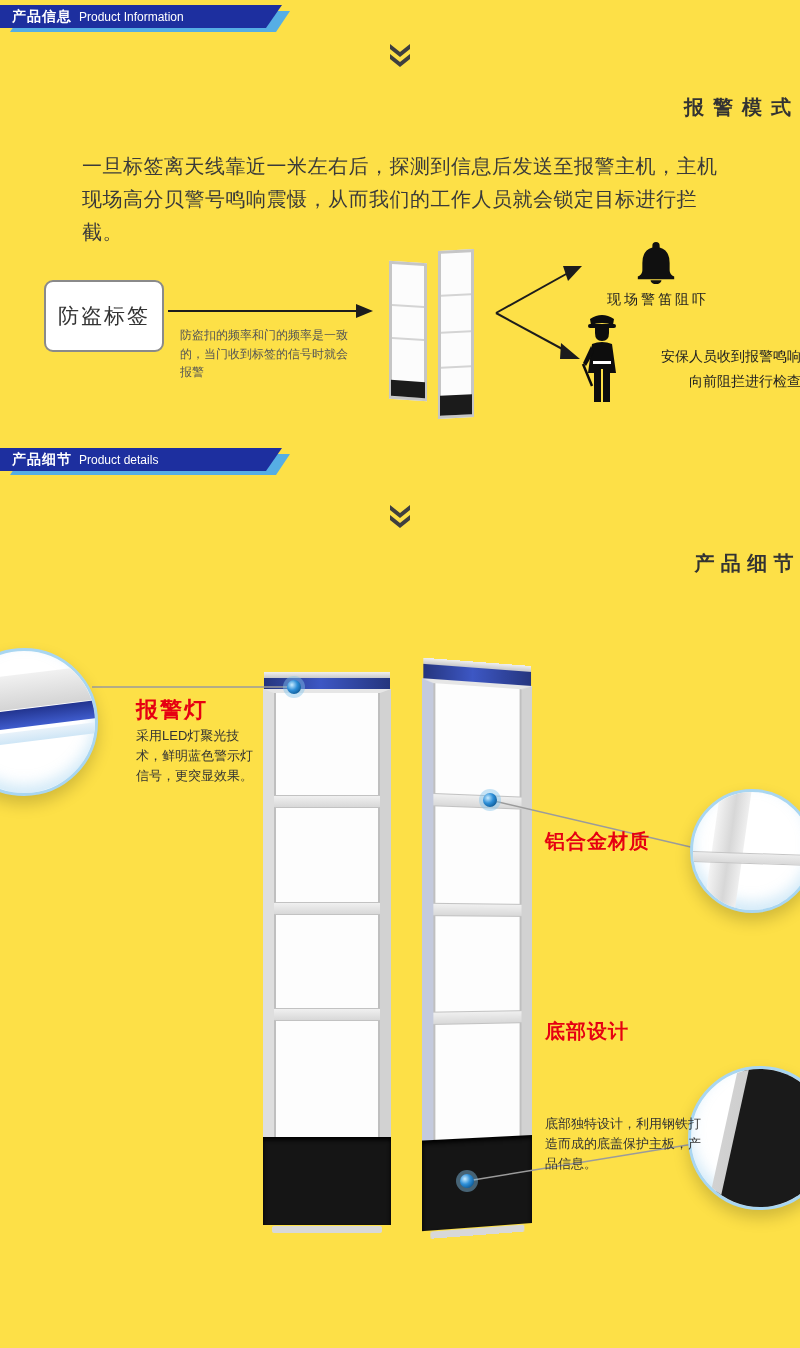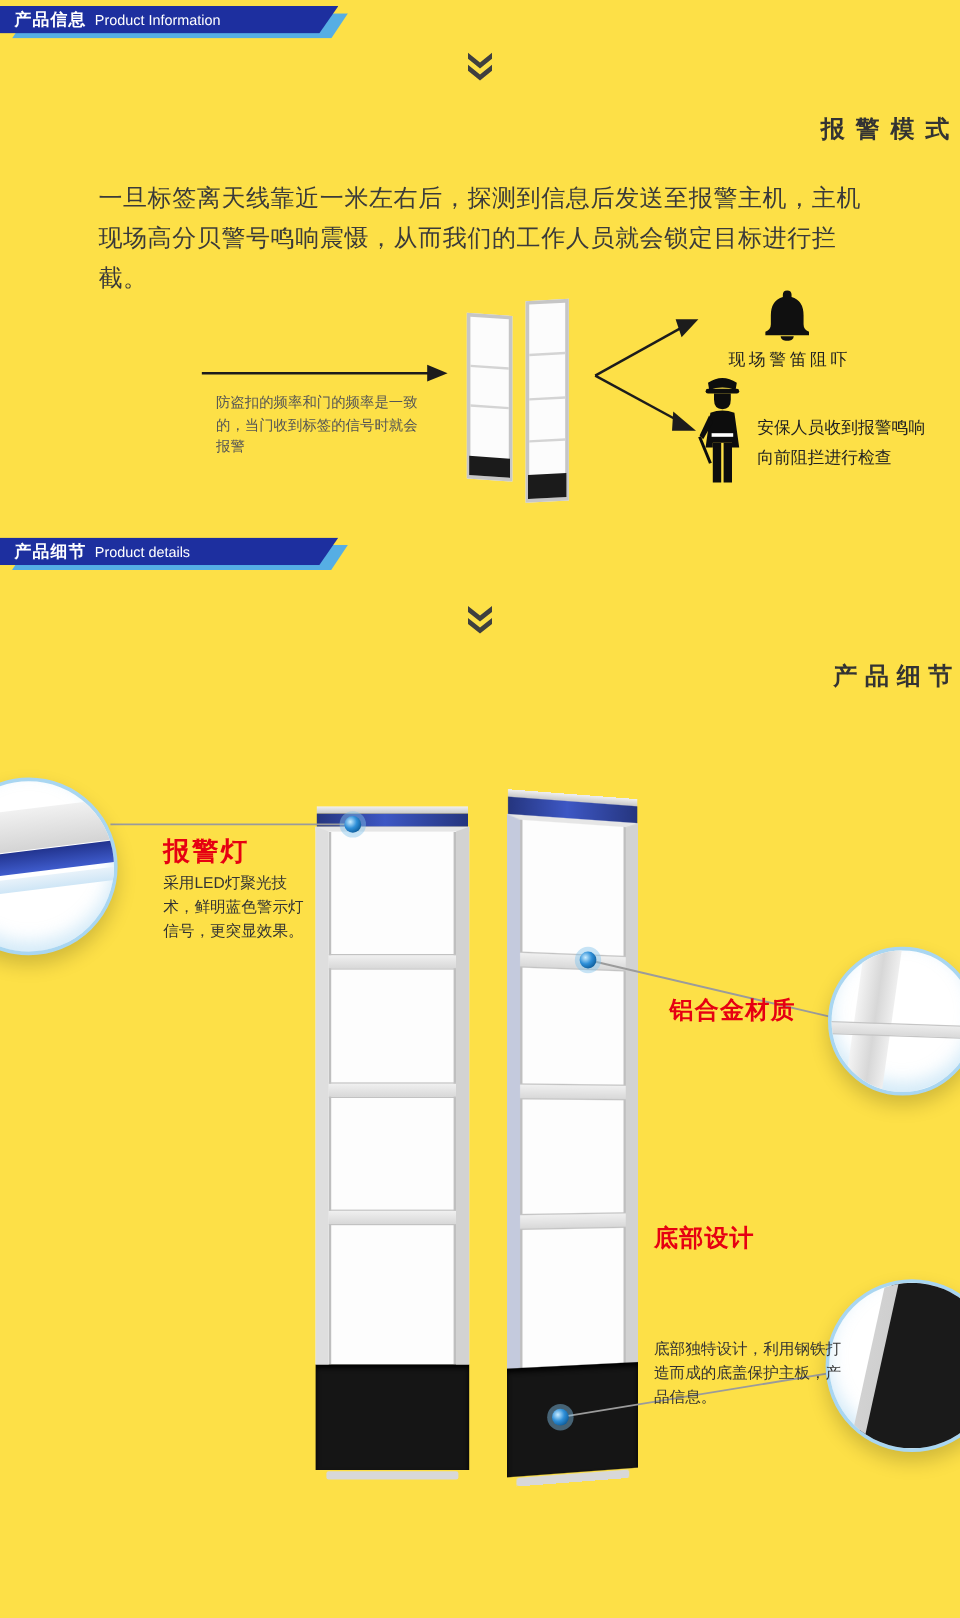--- a/index.html
+++ b/index.html
@@ -39,21 +39,21 @@
   .mp-left  { left:3px; top:12px; width:38px; height:138px; transform:skewY(4deg); }
   .mp-right { left:52px; top:0; width:36px; height:168px; transform:skewY(-3deg); }
   .mp-line { position:absolute; left:0; right:0; height:2px; background:#d4d4d4; }
   .mp-base { position:absolute; left:-1px; right:-1px; bottom:0; background:#1b1b1b; }
 
   .diagram-arrow { position:absolute; }
 
   .outcome1 { position:absolute; left:588px; top:291px; width:140px; text-align:center;
     font-size:14px; color:#222; letter-spacing:3px; }
   .outcome2 { position:absolute; left:631px; top:344px; width:170px;
-    font-size:14px; color:#222; line-height:1.75; }
+    font-size:14px; color:#222; line-height:1.75;text-align:right; }
   .bell-wrap { position:absolute; left:636px; top:240px; }
   .guard-wrap { position:absolute; left:576px; top:310px; }
 
   
   .gate { position:absolute; display:flex; flex-direction:column; }
   .gate-left  { left:263px; top:672px; width:128px; height:561px; }
   .gate-right { left:420px; top:666px; width:112px; height:565px;
     transform:perspective(1200px) rotateY(18deg); transform-origin:right center; }
   .gate-cap  { height:6px; background:linear-gradient(#f0f0f0,#c9c9c9); margin:0 1px; }
   .gate-lamp { height:11px; background:linear-gradient(90deg,#25357e,#3d57c4 45%,#25357e); margin:0 1px; }
@@ -70,21 +70,21 @@
 
   .callout-circle { position:absolute; border-radius:50%; background:#fff;
     border:3px solid #a9d6f1; overflow:hidden; box-shadow:0 8px 16px rgba(0,0,0,.18), inset 0 -8px 14px rgba(130,195,235,.35); }
   .cc-tl { left:-50px; top:648px; width:148px; height:148px; }
   .cc-mr { left:690px; top:789px; width:124px; height:124px; }
   .cc-br { left:688px; top:1066px; width:144px; height:144px; }
   .cc-band { position:absolute; }
 
   .callout-title { position:absolute; color:var(--callout_red,#e60012); font-weight:bold; }
   .ct-1 { left:136px; top:695px; font-size:22px; letter-spacing:2px; }
-  .ct-2 { left:545px; top:828px; font-size:20px; letter-spacing:1px;margin-left:13px; }
+  .ct-2 { left:545px; top:828px; font-size:20px; letter-spacing:1px; }
   .ct-3 { left:545px; top:1018px; font-size:20px; letter-spacing:1px; }
   .callout-desc { position:absolute; font-size:13px; color:#333; line-height:1.55; }
   .cd-1 { left:136px; top:726px; width:124px; }
   .cd-2 { left:545px; top:860px; width:158px; }
   .cd-3 { left:545px; top:1114px; width:164px; }
 </style>
 </head>
 <body>
 
 <div class="page">
@@ -101,20 +101,21 @@
     <svg width="26" height="27" viewBox="0 0 26 27">
       <path d="M3 2 L13 10 L23 2 L23 7 L13 15 L3 7 Z" fill="#3f3f3f"></path>
       <path d="M3 12 L13 20 L23 12 L23 17 L13 25 L3 17 Z" fill="#3f3f3f"></path>
     </svg>
   </div>
 
   <div class="big-title" style="top:94px">报警模式</div>
 
   <p class="desc">一旦标签离天线靠近一米左右后，探测到信息后发送至报警主机，主机现场高分贝警号鸣响震慑，从而我们的工作人员就会锁定目标进行拦截。</p>
 
+  <div class="tag-box">防盗标签</div>
 
   <svg class="diagram-arrow" style="left:168px; top:300px" width="206" height="22">
     <line x1="0" y1="11" x2="190" y2="11" stroke="#1c1c1c" stroke-width="2"></line>
     <polygon points="188,4 205,11 188,18" fill="#1c1c1c"></polygon>
   </svg>
 
   <div class="tag-note">防盗扣的频率和门的频率是一致的，当门收到标签的信号时就会报警</div>
 
   <div class="mini-gates">
     <div class="mini-panel mp-left">

